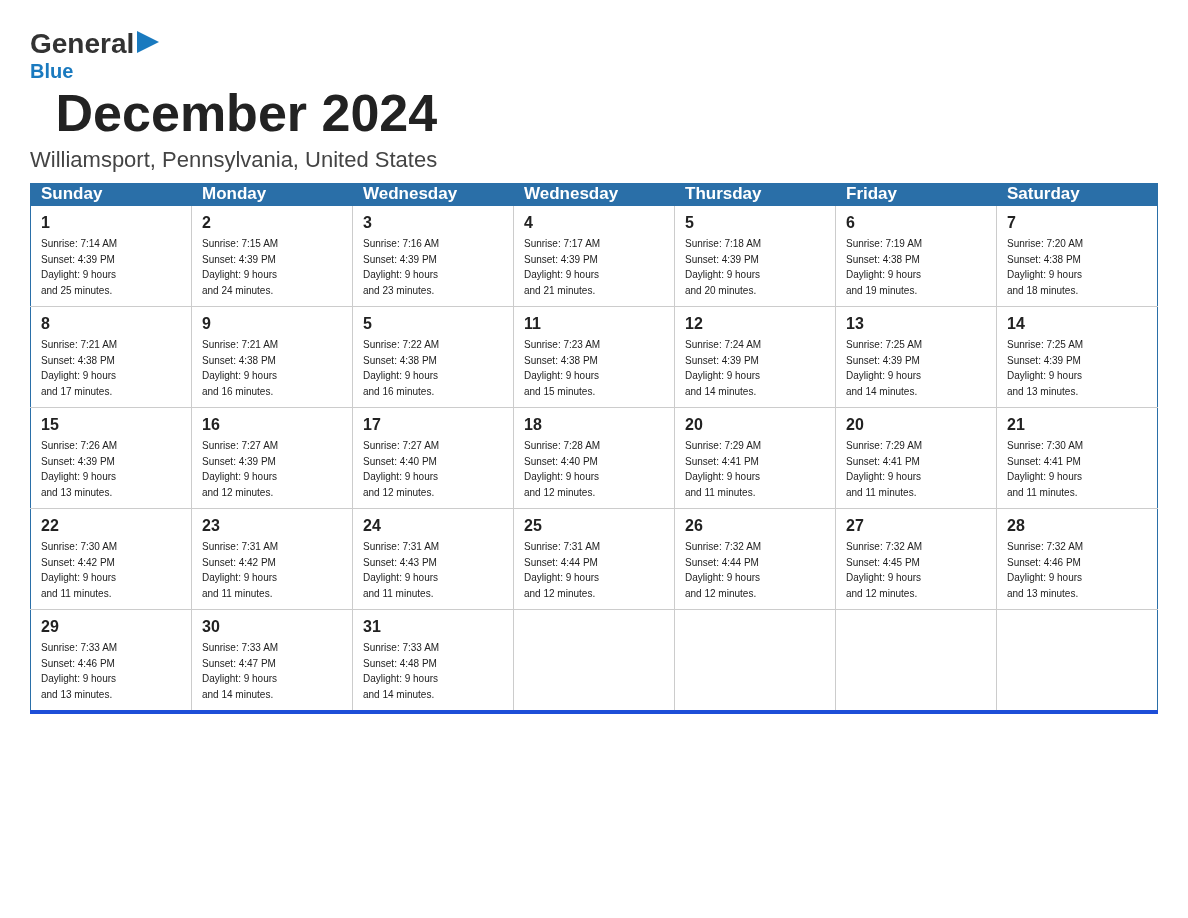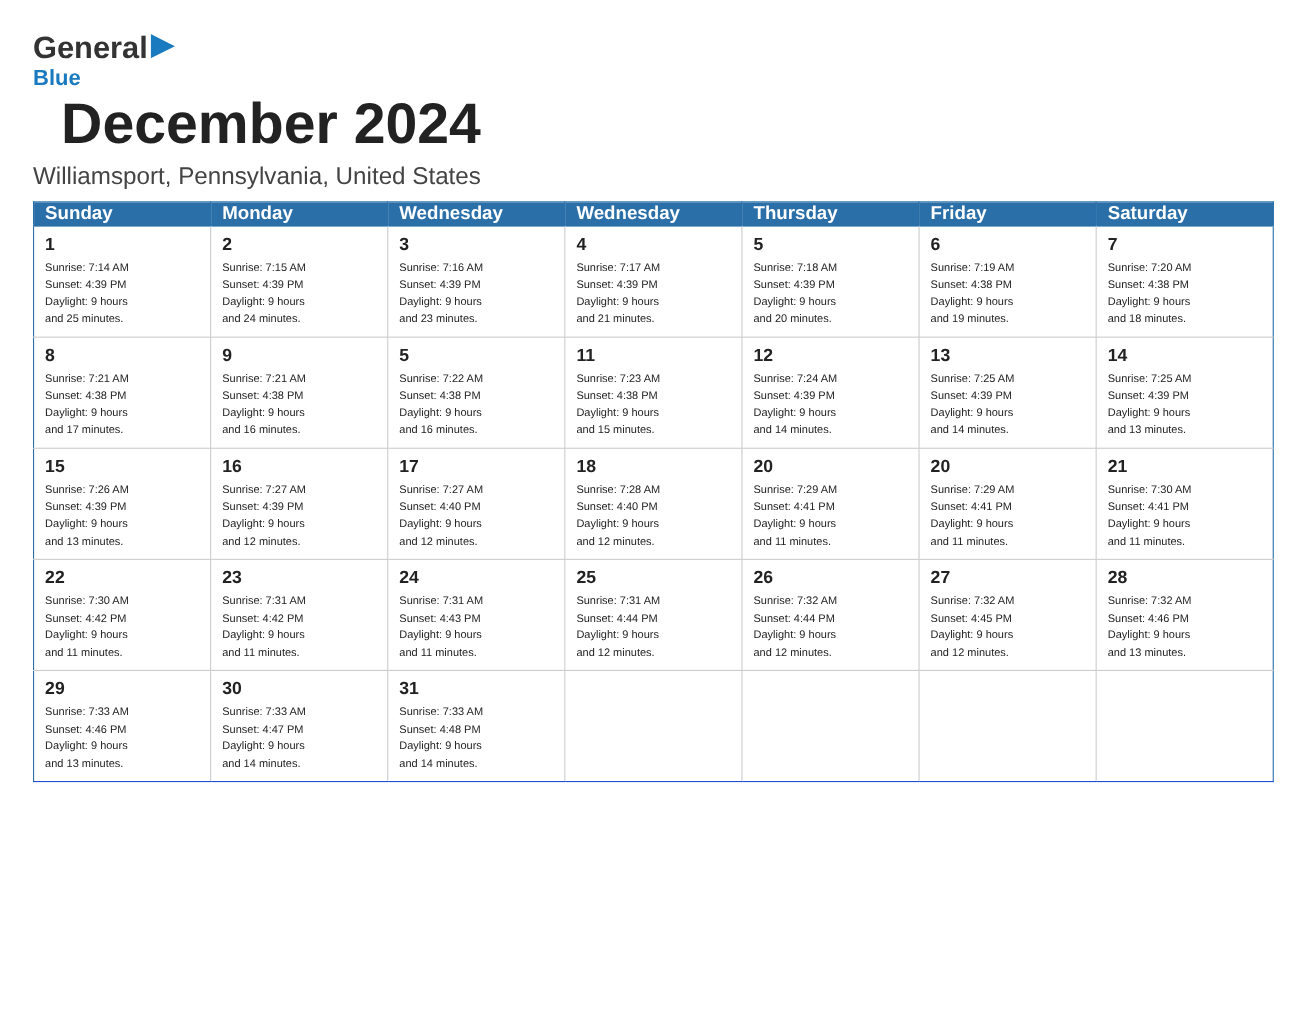--- a/index.html
+++ b/index.html
@@ -84,21 +84,21 @@
       color: #222;
       line-height: 1.55;
     }
     .calendar-table tr td:first-child {
       border-left: 1px solid #2a6fa8;
     }
     .calendar-table tr td:last-child {
       border-right: 1px solid #2a6fa8;
     }
     .calendar-table tbody tr:last-child td {
-      border-bottom: 1px solid #1d4ed8;
+      border-bottom: 4px solid #1d4ed8;
     }
     .calendar-table tbody tr:first-child td {
       border-top: 1px solid #2a6fa8;
     }
     .empty-cell {
       background: #fff;
     }
     .row-separator {
       border-top: 2px solid #2a6fa8 !important;
     }

